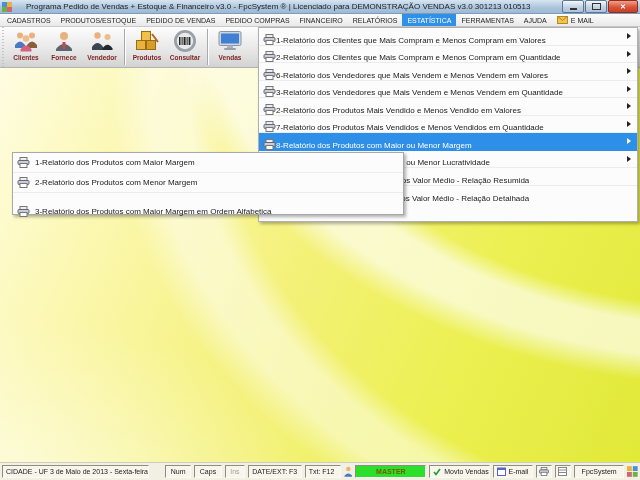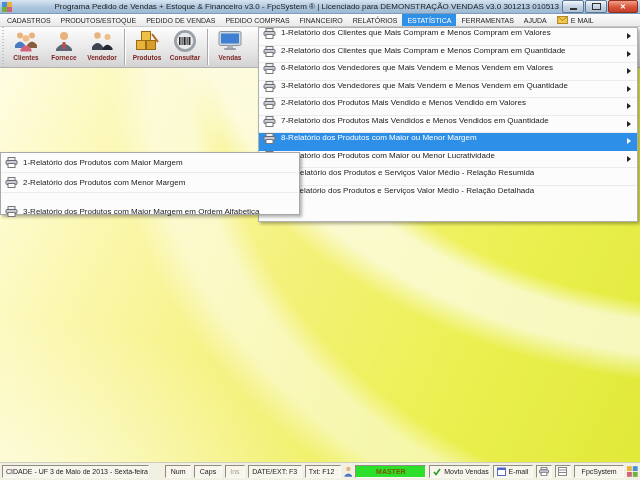--- a/index.html
+++ b/index.html
@@ -2,21 +2,21 @@
 <html><head>
 <meta charset="utf-8">
 <style>
   html,body{margin:0;padding:0;}
   body{width:640px;height:480px;overflow:hidden;font-family:"Liberation Sans",sans-serif;background:#000;}
   #app{position:relative;width:640px;height:480px;background:#fff;overflow:hidden;}
 
   
   .titlebar{position:absolute;left:0;top:0;width:640px;height:14px;
     background:linear-gradient(#d7e5f2,#aac4dc 60%,#9db9d4);
-    border-bottom:1px solid #7d9cbd;display:flex;align-items:center;gap:3px;padding:4px 2px;box-sizing:border-box;text-align:right;}
+    border-bottom:1px solid #7d9cbd;display:flex;align-items:center;gap:14px;padding:4px 2px;box-sizing:border-box;}
   .titlebar .app-icon{width:10px;height:10px;flex:0 0 auto;}
   .titlebar .title-text{font-size:8px;color:#1c1c1c;white-space:nowrap;overflow:hidden;flex:1;}
   .win-btns{display:flex;gap:1px;flex:0 0 auto;}
   .win-btn{width:20px;height:11px;border:1px solid #5c7794;border-radius:2px;
     background:linear-gradient(#f4f8fb,#c2d2e2 55%,#aec2d6);display:flex;align-items:center;justify-content:center;
     font-size:7px;color:#333;line-height:1;}
   .win-btn.close{width:28px;background:linear-gradient(#f2a08c,#d9543a 55%,#c6402a);color:#fff;border-color:#8e2e1d;font-weight:bold;}
   .glyph-min{width:7px;height:2px;background:#333;margin-top:4px;}
   .glyph-max{width:7px;height:5px;border:1px solid #333;}
 
@@ -44,33 +44,33 @@
   .main-bg{position:absolute;left:0;top:68px;width:640px;height:394px;
     background:
       radial-gradient(ellipse 700px 380px at -5% 115%, rgba(255,255,255,.75) 0%, rgba(255,255,255,0) 55%),
       radial-gradient(ellipse 900px 650px at 115% -25%, rgba(255,255,255,0) 52%, rgba(255,255,255,.65) 55%, rgba(255,255,255,.65) 60%, rgba(255,255,255,0) 64%),
       radial-gradient(ellipse 1000px 760px at 125% 5%, rgba(255,255,255,0) 58%, rgba(255,255,255,.5) 61%, rgba(255,255,255,.5) 65%, rgba(255,255,255,0) 69%),
       linear-gradient(115deg,#fffde2 0%,#fbf7ad 22%,#f4f178 48%,#ecf052 72%,#e1e938 100%);}
 
   
   .dropdown{position:absolute;left:258px;top:27px;width:380px;height:195px;background:#fcfcfc;
     border:1px solid #b0b0b0;box-shadow:2px 2px 3px rgba(0,0,0,.3);box-sizing:border-box;z-index:5;}
-  .dd-row{position:relative;height:17.5px;display:flex;align-items:flex-start;gap:5px;padding-left:4px;
+  .dd-row{position:relative;height:17.5px;display:flex;align-items:flex-end;padding-left:4px;
     box-sizing:border-box;border-bottom:1px solid #ececec;}
   .dd-row:last-child{border-bottom:none;}
   .dd-row svg{width:13px;height:11px;flex:0 0 auto;}
   .dd-text{font-size:8px;color:#1a1a1a;white-space:nowrap;overflow:hidden;}
   .dd-row.hl{background:#2e8fe8;border-bottom-color:#2e8fe8;}
   .dd-row.hl .dd-text{color:#fff;}
   .arrow{position:absolute;right:6px;top:50%;margin-top:-3px;width:0;height:0;
     border-left:4px solid #222;border-top:3px solid transparent;border-bottom:3px solid transparent;}
   .dd-row.hl .arrow{border-left-color:#fff;}
 
   
-  .submenu{position:absolute;left:0;top:152px;width:300px;height:63px;background:#fcfcfc;
+  .submenu{position:absolute;left:12px;top:152px;width:392px;height:63px;background:#fcfcfc;
     border:1px solid #a8a8a8;box-shadow:2px 2px 3px rgba(0,0,0,.3);box-sizing:border-box;z-index:6;}
   .sm-row{height:20px;display:flex;align-items:center;gap:5px;padding-left:4px;box-sizing:border-box;
     border-bottom:1px solid #ececec;}
   .sm-row:last-child{border-bottom:none;margin-top:8px;}
   .sm-row svg{width:13px;height:11px;flex:0 0 auto;}
   .sm-text{font-size:8px;color:#1a1a1a;white-space:nowrap;}
 
   
   .statusbar{position:absolute;left:0;top:462px;width:640px;height:18px;background:#f2f0e2;
     border-top:1px solid #cfcdbd;display:flex;align-items:center;padding:0 2px;box-sizing:border-box;gap:3px;z-index:7;}

